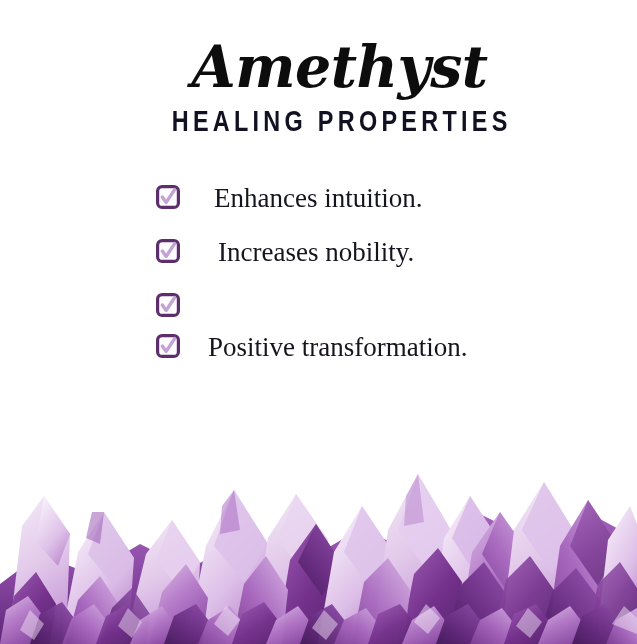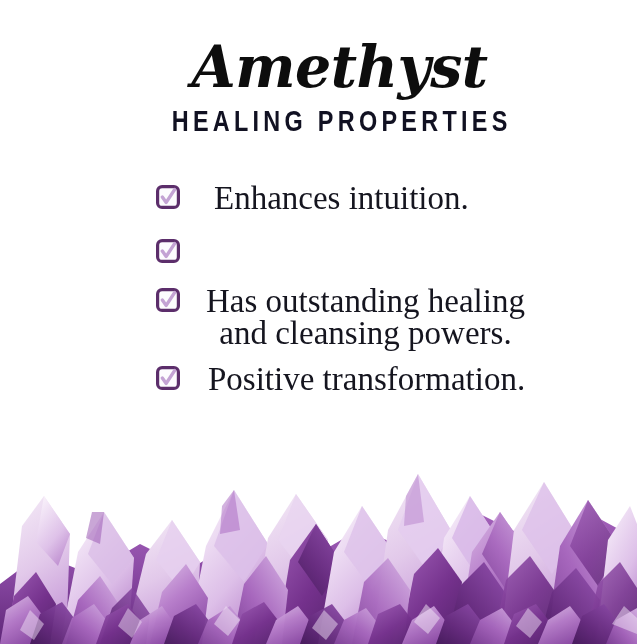--- a/index.html
+++ b/index.html
@@ -81,21 +81,21 @@
     margin-top: 3px;
     position: relative;
   }
   .checkbox svg {
     display: block;
     width: 24px;
     height: 24px;
   }
   .item-text {
     font-family: "Liberation Serif", serif;
-    font-size: 33px;
+    font-size: 27px;
     line-height: 32px;
     color: #15151f;
     white-space: pre-line;
   }
   .gap-a { padding-left: 34px; }
   .gap-b { padding-left: 38px; }
   .gap-c { padding-left: 35px; }
   .gap-d { padding-left: 26px; }
   .gap-e { padding-left: 28px; }
   .item-text.centered {
@@ -139,32 +139,31 @@
       <span class="item-text gap-a">Enhances intuition.</span>
     </div>
 
     <div class="list-item">
       <span class="checkbox">
         <svg viewBox="0 0 24 24" xmlns="http://www.w3.org/2000/svg">
           <rect x="1.6" y="1.6" width="20.8" height="20.8" rx="4.5" ry="4.5" fill="#fdfcfe" stroke="#5c2e6b" stroke-width="3.2"></rect>
           <path d="M6.3 12.1 L10.2 17.4 L18.6 4.6" fill="none" stroke="#c4a3d4" stroke-width="3.4" stroke-linecap="round" stroke-linejoin="round"></path>
         </svg>
       </span>
+      <span class="item-text gap-b">Increases nobility.</span>
     </div>
 
 
     <div class="list-item tight">
       <span class="checkbox">
         <svg viewBox="0 0 24 24" xmlns="http://www.w3.org/2000/svg">
           <rect x="1.6" y="1.6" width="20.8" height="20.8" rx="4.5" ry="4.5" fill="#fdfcfe" stroke="#5c2e6b" stroke-width="3.2"></rect>
           <path d="M6.3 12.1 L10.2 17.4 L18.6 4.6" fill="none" stroke="#c4a3d4" stroke-width="3.4" stroke-linecap="round" stroke-linejoin="round"></path>
         </svg>
       </span>
-      <span class="item-text gap-d centered">Has outstanding healing
-and cleansing powers.</span>
     </div>
 
     <div class="list-item">
       <span class="checkbox">
         <svg viewBox="0 0 24 24" xmlns="http://www.w3.org/2000/svg">
           <rect x="1.6" y="1.6" width="20.8" height="20.8" rx="4.5" ry="4.5" fill="#fdfcfe" stroke="#5c2e6b" stroke-width="3.2"></rect>
           <path d="M6.3 12.1 L10.2 17.4 L18.6 4.6" fill="none" stroke="#c4a3d4" stroke-width="3.4" stroke-linecap="round" stroke-linejoin="round"></path>
         </svg>
       </span>
       <span class="item-text gap-e">Positive transformation.</span>

